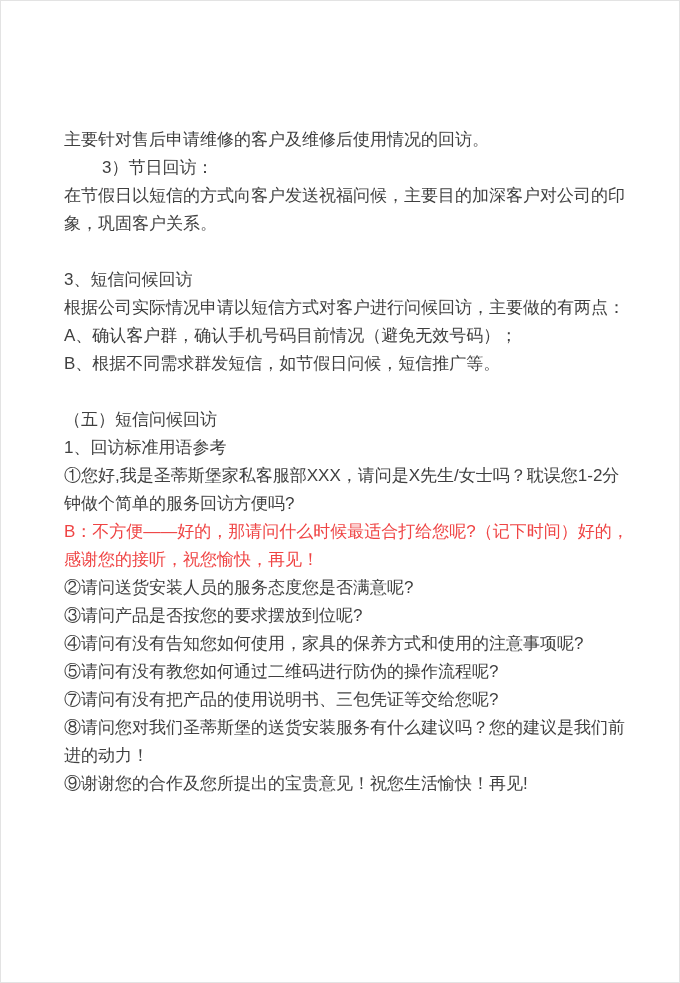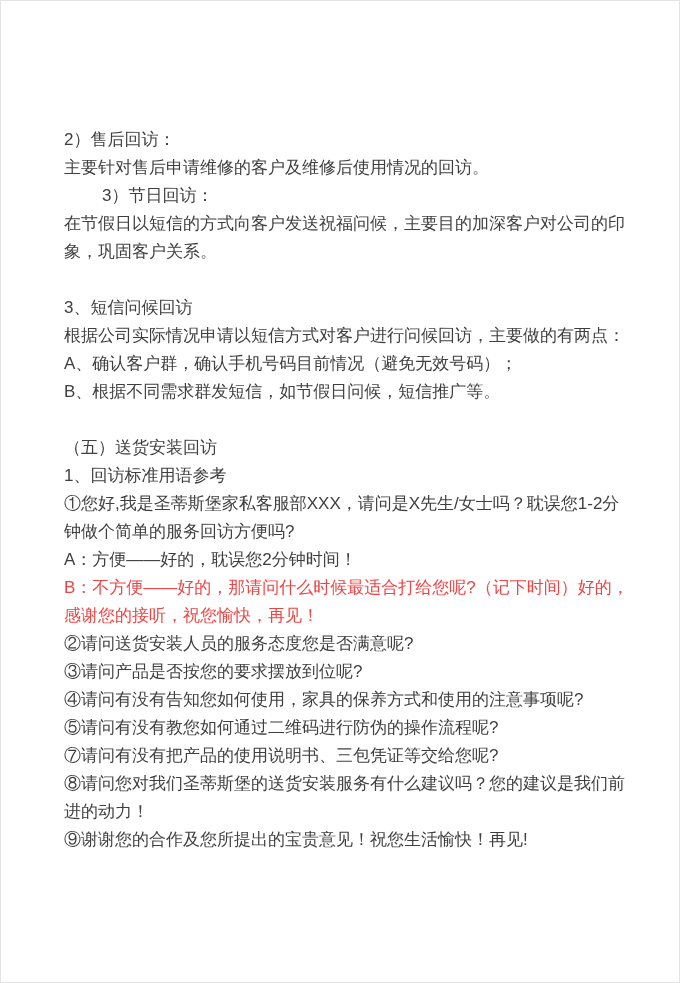--- a/index.html
+++ b/index.html
@@ -27,34 +27,32 @@
     font-weight: 400;
   }
   .gap-above {
     margin-top: 28px;
   }
 </style>
 </head>
 <body style="background: rgb(255, 255, 255); border-color: rgb(227, 227, 227);">
 
 <main class="page-content" style="color: rgb(63, 63, 63);">
-  <p class="line" style="color: rgb(63, 63, 63);">2）售后回访：</p>
   <p class="line" style="color: rgb(63, 63, 63);">主要针对售后申请维修的客户及维修后使用情况的回访。</p>
   <p class="line" style="color: rgb(63, 63, 63); margin-left: 38px;">3）节日回访：</p>
   <p class="line" style="color: rgb(63, 63, 63);">在节假日以短信的方式向客户发送祝福问候，主要目的加深客户对公司的印
 象，巩固客户关系。</p>
   <p class="line gap-above" style="color: rgb(63, 63, 63);">3、短信问候回访</p>
   <p class="line" style="color: rgb(63, 63, 63);">根据公司实际情况申请以短信方式对客户进行问候回访，主要做的有两点：</p>
   <p class="line" style="color: rgb(63, 63, 63);">A、确认客户群，确认手机号码目前情况（避免无效号码）；</p>
   <p class="line" style="color: rgb(63, 63, 63);">B、根据不同需求群发短信，如节假日问候，短信推广等。</p>
-  <p class="line gap-above" style="color: rgb(63, 63, 63);">（五）送货安装回访</p>
+  <p class="line gap-above" style="color: rgb(63, 63, 63);">（五）短信问候回访</p>
   <p class="line" style="color: rgb(63, 63, 63);">1、回访标准用语参考</p>
   <p class="line" style="color: rgb(63, 63, 63);">①您好,我是圣蒂斯堡家私客服部XXX，请问是X先生/女士吗？耽误您1-2分
 钟做个简单的服务回访方便吗?</p>
-  <p class="line" style="color: rgb(63, 63, 63);">A：方便——好的，耽误您2分钟时间！</p>
   <p class="line" style="color: #ef4444;">B：不方便——好的，那请问什么时候最适合打给您呢?（记下时间）好的，
 感谢您的接听，祝您愉快，再见！</p>
   <p class="line" style="color: rgb(63, 63, 63);">②请问送货安装人员的服务态度您是否满意呢?</p>
   <p class="line" style="color: rgb(63, 63, 63);">③请问产品是否按您的要求摆放到位呢?</p>
   <p class="line" style="color: rgb(63, 63, 63);">④请问有没有告知您如何使用，家具的保养方式和使用的注意事项呢?</p>
   <p class="line" style="color: rgb(63, 63, 63);">⑤请问有没有教您如何通过二维码进行防伪的操作流程呢?</p>
   <p class="line" style="color: rgb(63, 63, 63);">⑦请问有没有把产品的使用说明书、三包凭证等交给您呢?</p>
   <p class="line" style="color: rgb(63, 63, 63);">⑧请问您对我们圣蒂斯堡的送货安装服务有什么建议吗？您的建议是我们前
 进的动力！</p>
   <p class="line" style="color: rgb(63, 63, 63);">⑨谢谢您的合作及您所提出的宝贵意见！祝您生活愉快！再见!</p>

